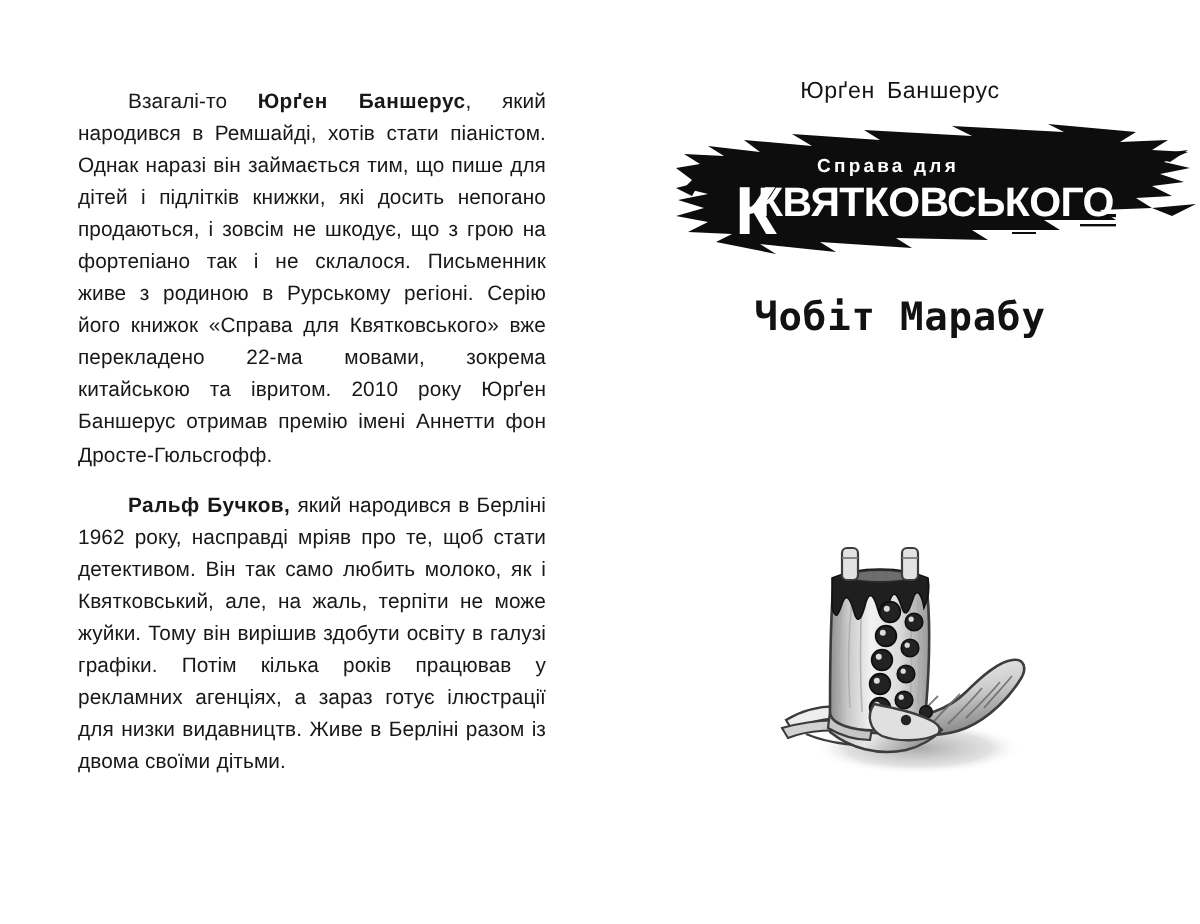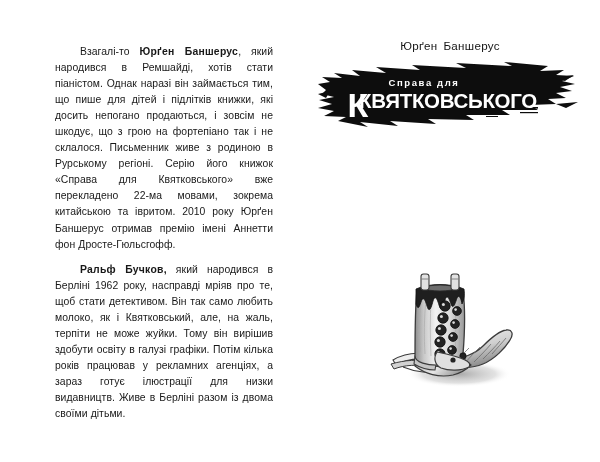--- a/index.html
+++ b/index.html
@@ -22,21 +22,21 @@
     left: 0; top: 0;
     width: 300px; height: 462px;
   }
   #bio-column {
     position: absolute;
     left: 39px;
     top: 44px;
     width: 234px;
   }
   .bio-para {
-    margin: 0 0 9px 16px;
+    margin: 0 0 9px 0;
     font-size: 10.4px;
     line-height: 16.05px;
     text-align: justify;
     text-justify: inter-word;
     text-indent: 25px;
     color: #181818;
     letter-spacing: 0.05px;
     word-spacing: 0.2px;
   }
   .bio-para:last-child { margin-bottom: 0; }
@@ -55,21 +55,21 @@
     text-align: center;
     font-size: 11.6px;
     letter-spacing: 0.3px;
     word-spacing: 2.5px;
     color: #151515;
   }
 
   
   #series-logo {
     position: absolute;
-    left: 16px;
+    left: 36px;
     top: 60px;
     width: 262px;
     height: 70px;
     text-decoration: underline;
   }
   #series-logo svg { display: block; width: 262px; height: 70px; }
 
   #book-title {
     position: absolute;
     left: 0; top: 147px;
@@ -146,20 +146,21 @@
       <rect x="170" y="56" width="12" height="1" fill="#0d0d0d"></rect>
 
       <text x="108" y="26" font-family="'Liberation Sans', sans-serif" font-size="9.5" font-weight="bold" letter-spacing="1.6" fill="#ffffff" text-anchor="middle">Справа для</text>
 
       <text x="132" y="48" font-family="'Liberation Sans', sans-serif" font-size="20.5" font-weight="bold" letter-spacing="-0.3" fill="#ffffff" text-anchor="middle">КВЯТКОВСЬКОГО</text>
 
       <text x="42" y="57" font-family="'Liberation Sans', sans-serif" font-size="34" font-weight="bold" fill="#ffffff" text-anchor="middle">К</text>
     </svg>
   </div>
 
+  <div id="book-title">Чобіт Марабу</div>
 
 
   <div id="boot-illustration">
     <svg viewBox="0 0 140 145" xmlns="http://www.w3.org/2000/svg">
       <defs>
         <linearGradient id="shaftGrad" x1="0" y1="0" x2="1" y2="0">
           <stop offset="0%" stop-color="#8e8e8e"></stop>
           <stop offset="18%" stop-color="#c9c9c9"></stop>
           <stop offset="42%" stop-color="#f2f2f2"></stop>
           <stop offset="70%" stop-color="#dcdcdc"></stop>

